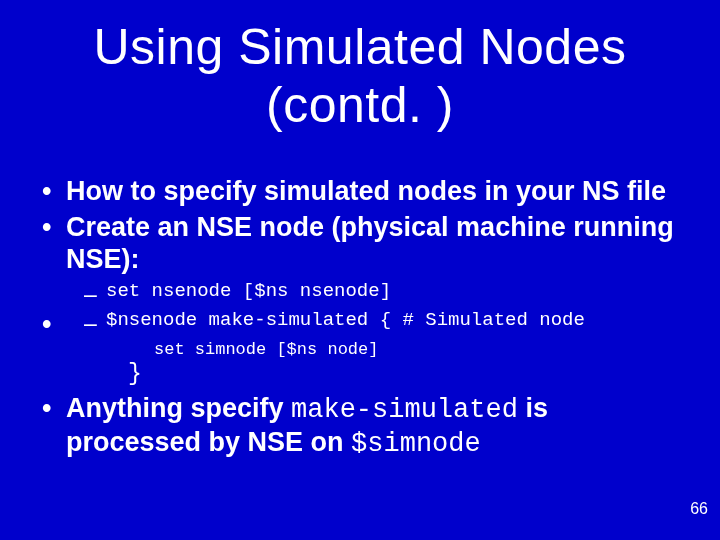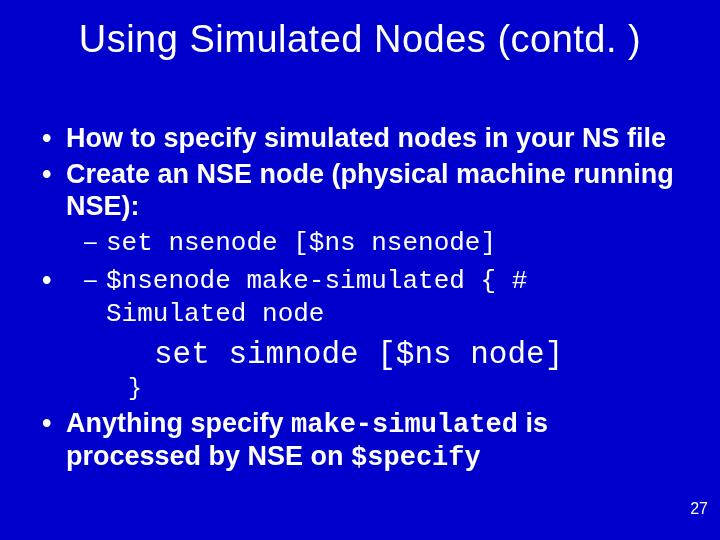--- a/index.html
+++ b/index.html
@@ -13,23 +13,23 @@
     overflow: hidden;
   }
   .slide {
     width: 720px;
     height: 540px;
     box-sizing: border-box;
     padding: 18px 34px 0 34px;
     position: relative;
   }
   .title {
-    font-size: 38px;
+    font-size: 50px;
     text-align: center;
-    margin: 0 0 62px 0;
+    margin: 0 0 42px 0;
     font-weight: normal;
     letter-spacing: 0.5px;
   }
   ul.main {
     list-style: none;
     padding: 0;
     margin: 4px;
   }
   ul.main > li {
     position: relative;
@@ -48,52 +48,52 @@
     font-weight: bold;
   }
   ul.sub {
     list-style: none;
     padding: 0;
     margin: 4px 0 6px 0;
   }
   ul.sub > li {
     position: relative;
     padding-left: 40px;
-    font-size: 26px;
+    font-size: 19px;
     font-weight: normal;
     line-height: 1.25;
     font-family: "Courier New", Courier, monospace;
   }
   ul.sub > li::before {
     content: "–";
     position: absolute;
     left: 18px;
     top: 0;
     font-family: Arial, Helvetica, sans-serif;
     font-size: 23px;
   }
   .code-indent {
     display: block;
     padding-left: 88px;
     font-family: "Courier New", Courier, monospace;
-    font-size: 31px;
+    font-size: 17px;
     font-weight: normal;
     line-height: 1.25;
   }
   .code-close {
     display: block;
     padding-left: 62px;
     font-family: "Courier New", Courier, monospace;
     font-size: 23px;
     font-weight: normal;
     line-height: 1.25;
   }
   .mono-inline {
     font-family: "Courier New", Courier, monospace;
-    font-weight: bold;
+    font-weight: normal;
   }
   .slide-number {
     position: absolute;
     right: 12px;
     bottom: 22px;
     font-size: 16px;
     font-weight: normal;
   }
 </style>
 </head>
@@ -117,19 +117,19 @@
 
     <li>
       <ul class="sub">
         <li>$nsenode make-simulated { # Simulated node</li>
       </ul>
       <span class="code-indent">set simnode [$ns node]</span>
       <span class="code-close">}</span>
     </li>
 
     <li>
-      <span>Anything specify </span><span class="mono-inline">make-simulated</span><span> is processed by NSE on </span><span class="mono-inline">$specify</span>
+      <span>Anything specify </span><span class="mono-inline">make-simulated</span><span> is processed by NSE on </span><span class="mono-inline">$simnode</span>
     </li>
 
   </ul>
 
-  <div class="slide-number">27</div>
+  <div class="slide-number">66</div>
 </div>
 
 </body></html>

